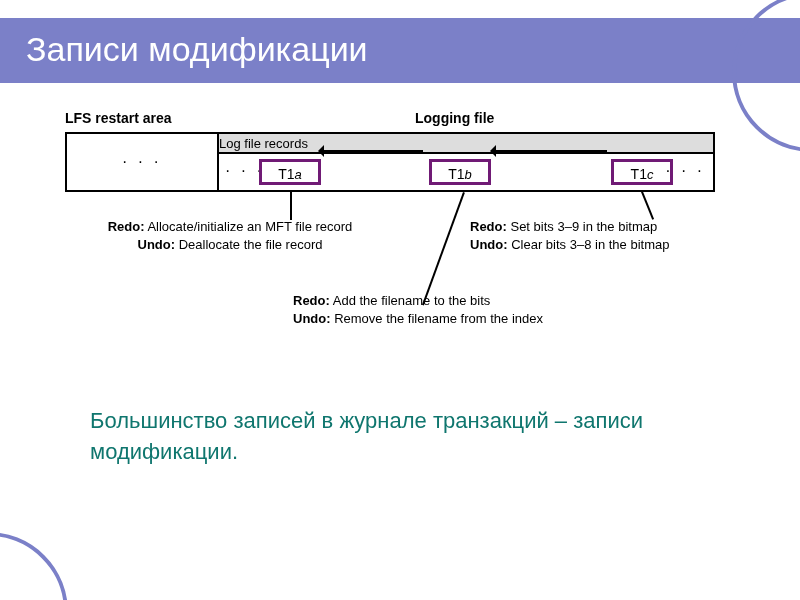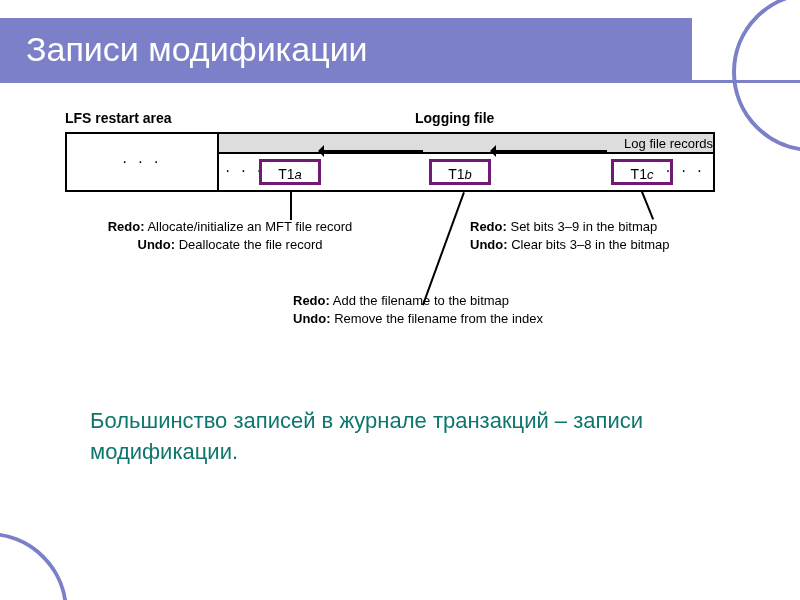--- a/index.html
+++ b/index.html
@@ -4,21 +4,21 @@
 <style>
   * { box-sizing: border-box; margin: 0; padding: 0; }
   body {
     width: 800px; height: 600px;
     background: #fff;
     font-family: Arial, Helvetica, sans-serif;
     position: relative; overflow: hidden;
   }
   .title-band {
     position: absolute; left: 0; top: 18px;
-    width: 692px; height: 62px;
+    width: 800px; height: 62px;
     background: #7b80c8;
     display: flex; align-items: center;
     padding-left: 26px;
   }
   .title-band h1 {
     font-size: 34px; font-weight: normal; color: #ffffff;
   }
   .title-underline {
     position: absolute; left: 0; top: 80px;
     width: 800px; height: 3px; background: #7b80c8;
@@ -52,21 +52,21 @@
     position: absolute; left: 0; top: 0; bottom: 0;
     width: 152px; border-right: 2px solid #000;
     background: #fff;
     display: flex; align-items: center; justify-content: center;
     font-size: 16px; letter-spacing: 3px; color: #000;
   }
   .records-header {
     position: absolute; left: 152px; right: 0; top: 0;
     height: 20px; border-bottom: 2px solid #000;
     background: #dddddd;
-    text-align: right; font-size: 13px; line-height: 20px;
+    text-align: left; font-size: 13px; line-height: 20px;
   }
   .records-body {
     position: absolute; left: 152px; right: 0; top: 20px; bottom: 0;
   }
   .r-ellipsis {
     position: absolute; font-size: 16px; letter-spacing: 3px;
     top: 8px;
   }
   .r-ellipsis.left { left: 6px; }
   .r-ellipsis.right { right: 8px; }
@@ -161,19 +161,19 @@
     <span>Deallocate the file record</span>
   </div>
   <div class="anno anno-c">
     <b>Redo:</b>
     <span>Set bits 3–9 in the bitmap</span><br>
     <b>Undo:</b>
     <span>Clear bits 3–8 in the bitmap</span>
   </div>
   <div class="anno anno-b">
     <b>Redo:</b>
-    <span>Add the filename to the bitmap</span><br>
+    <span>Add the filename to the bits</span><br>
     <b>Undo:</b>
     <span>Remove the filename from the index</span>
   </div>
 </div>
 
 <div class="body-text">Большинство записей в журнале транзакций – записи модификации.</div>
 
 </body></html>

